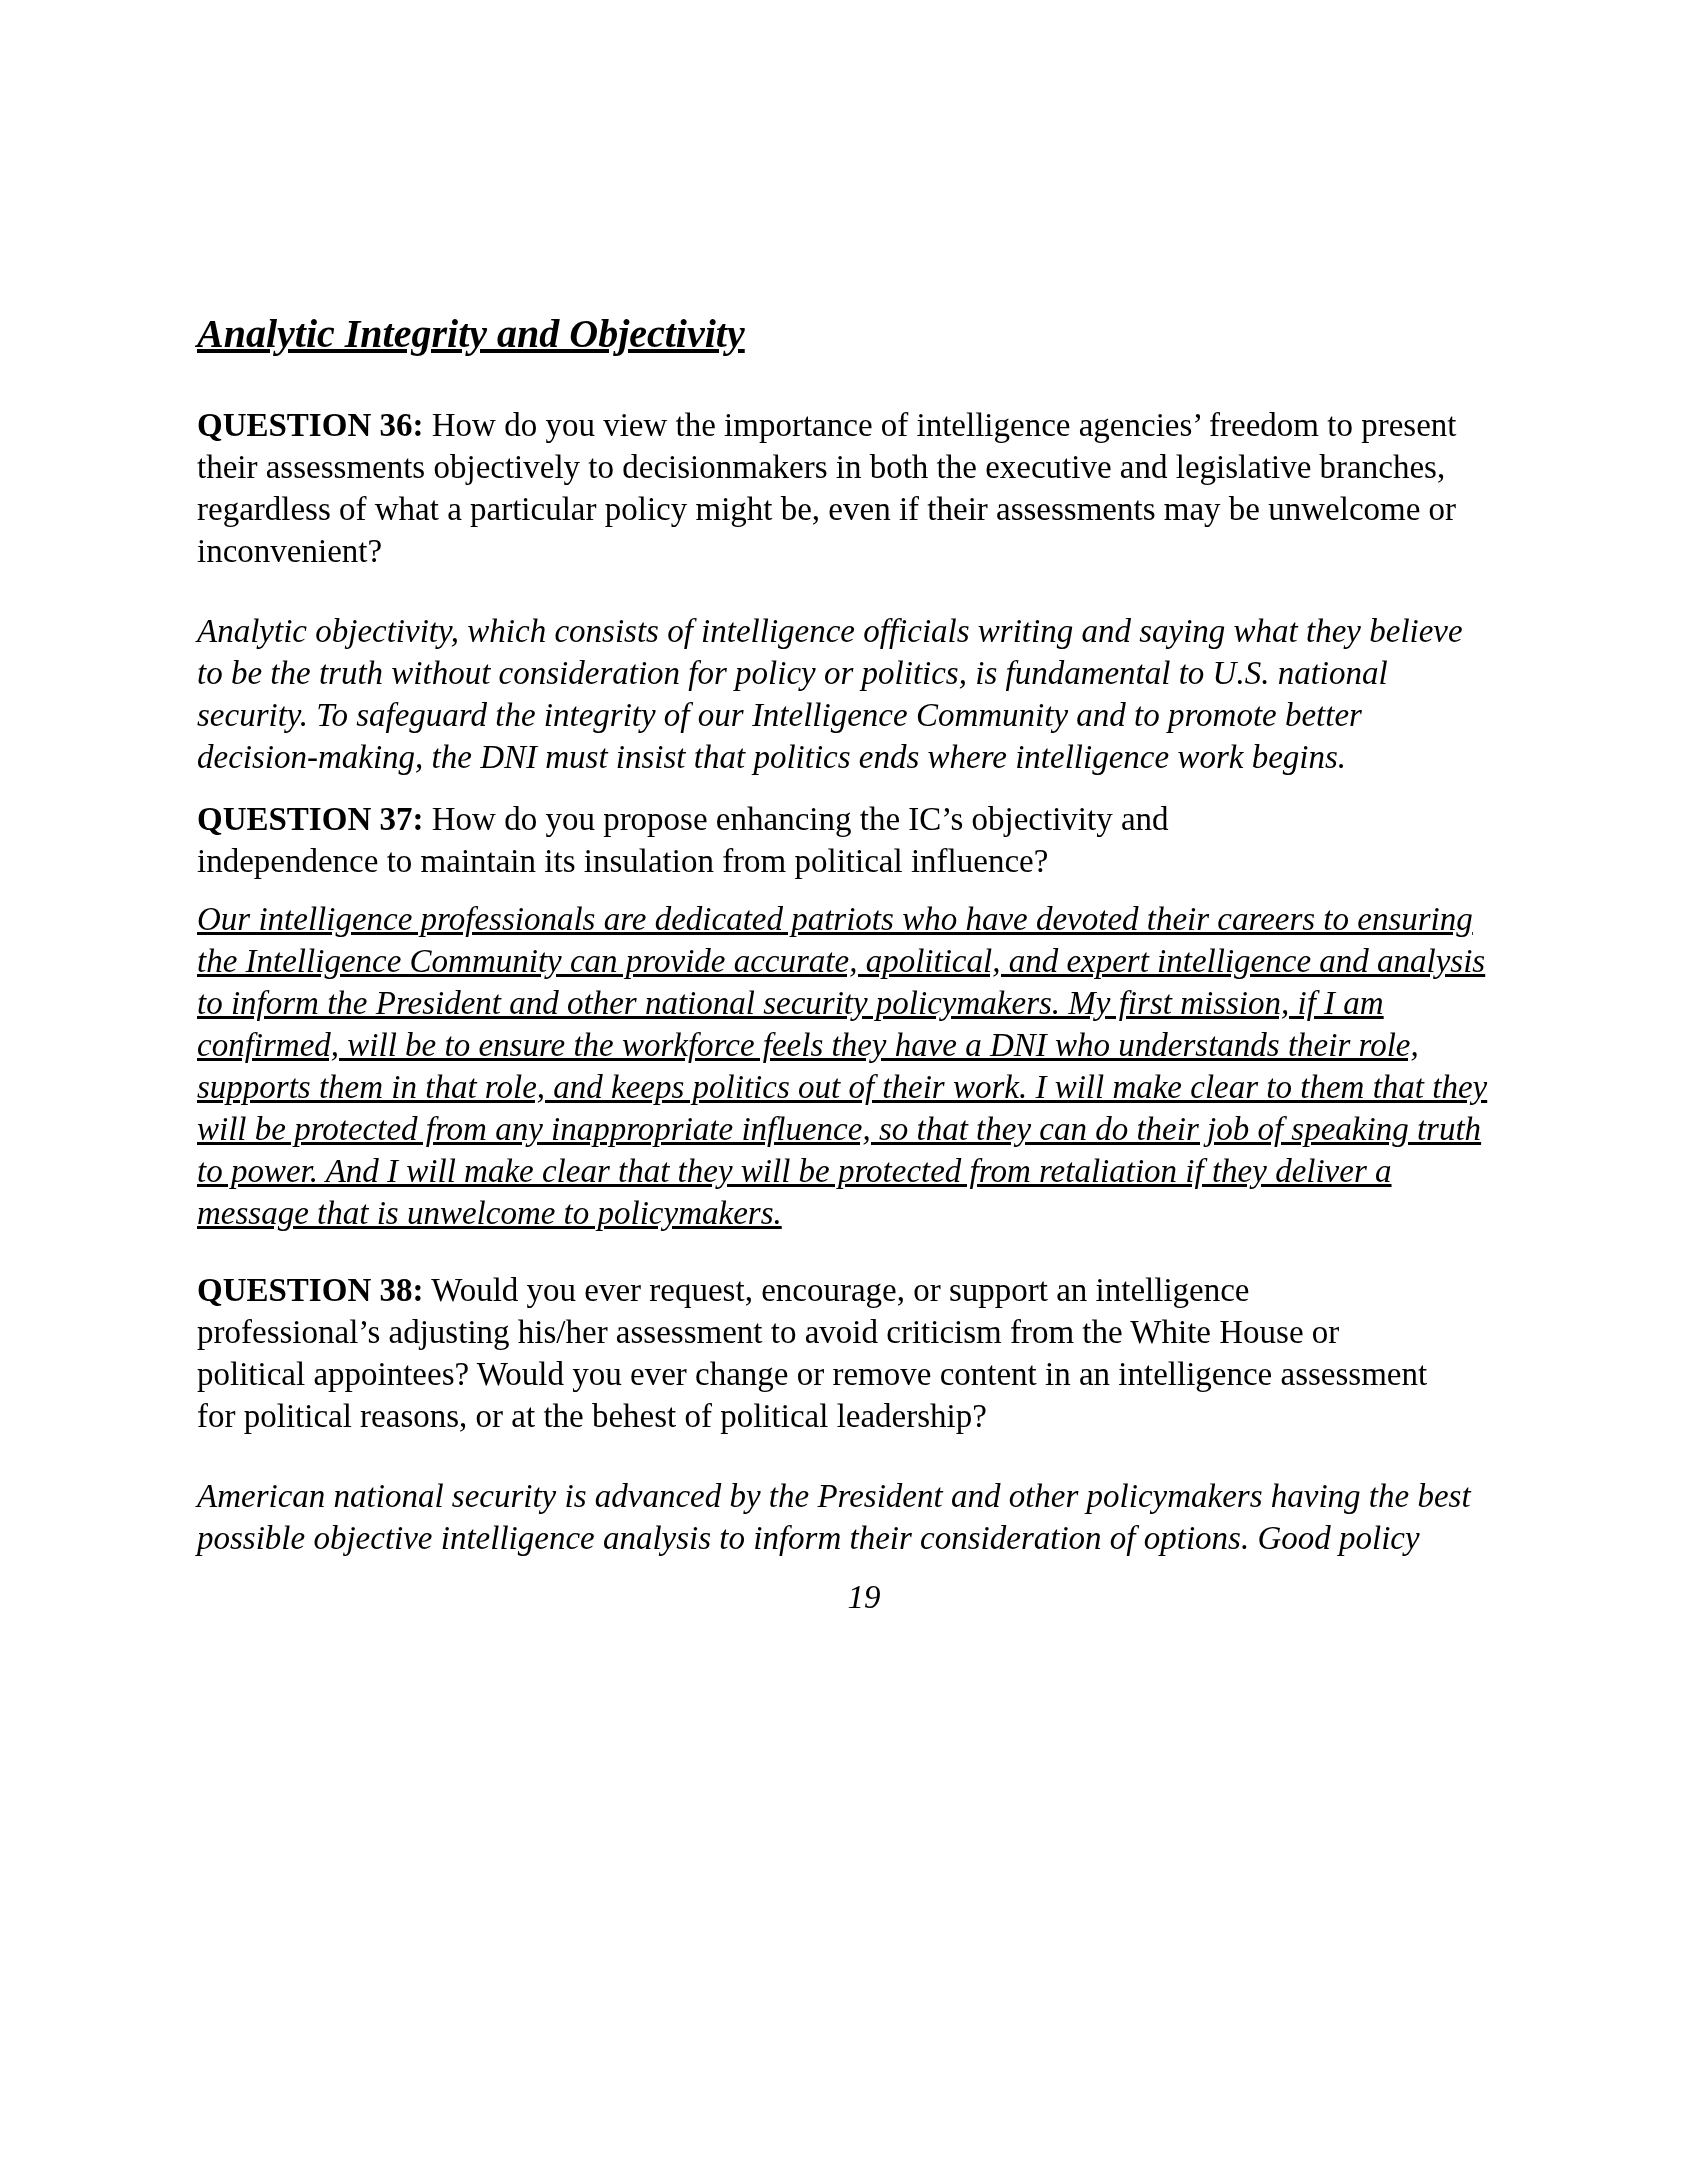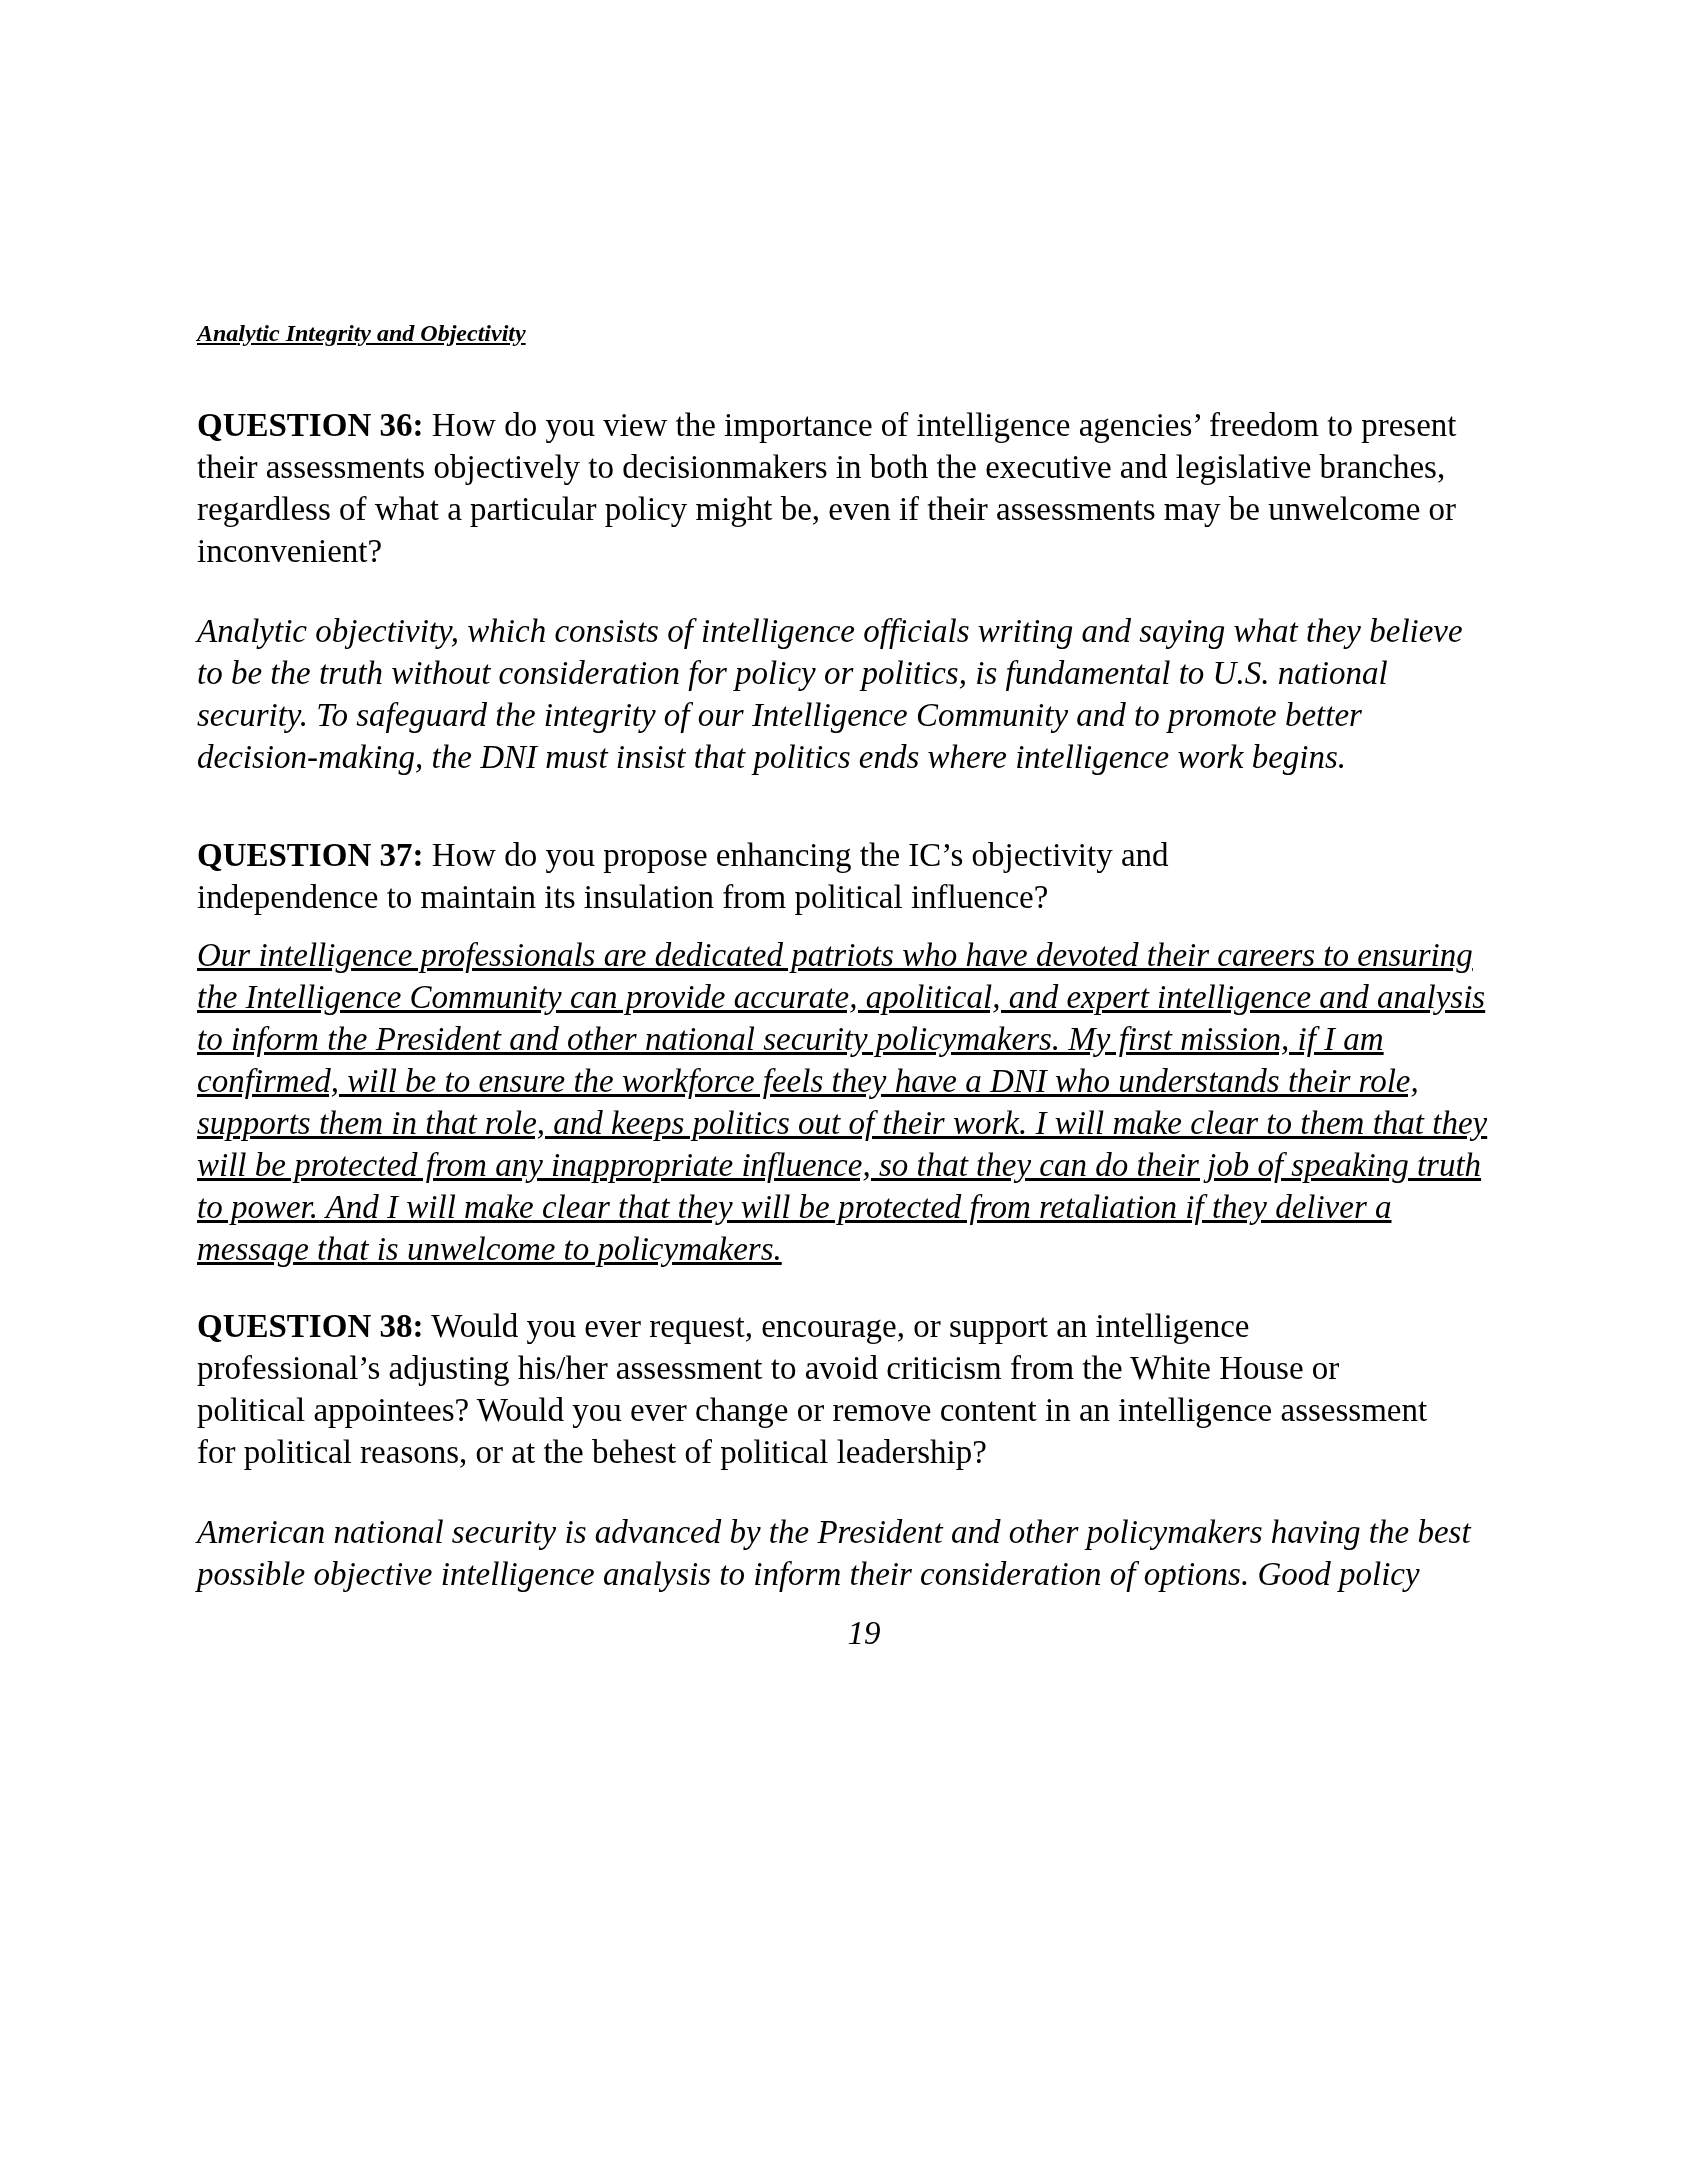--- a/index.html
+++ b/index.html
@@ -15,21 +15,21 @@
     background: #ffffff;
     color: #000000;
     font-family: "Liberation Serif", serif;
     font-size: 33px;
     line-height: 42px;
     padding: 311px 156px 0 197px;
     overflow: hidden;
   }
   .section-heading {
     margin: 0;
-    font-size: 24px;
+    font-size: 40px;
     line-height: 45px;
     font-weight: bold;
     font-style: italic;
     text-decoration: underline;
     white-space: pre-line;
   }
   p {
     margin: 0;
   }
   .lines {
@@ -60,21 +60,21 @@
   <p class="q" style="margin-top: 48px;"><strong class="q-label">QUESTION 36:</strong> <span class="q-text lines">How do you view the importance of intelligence agencies’ freedom to present
 their assessments objectively to decisionmakers in both the executive and legislative branches,
 regardless of what a particular policy might be, even if their assessments may be unwelcome or
 inconvenient?</span></p>
 
   <p class="answer lines" style="margin-top: 38px;">Analytic objectivity, which consists of intelligence officials writing and saying what they believe
 to be the truth without consideration for policy or politics, is fundamental to U.S. national
 security.  To safeguard the integrity of our Intelligence Community and to promote better
 decision-making, the DNI must insist that politics ends where intelligence work begins.</p>
 
-  <p class="q" style="margin-top: 56px;"><strong class="q-label">QUESTION 37:</strong> <span class="q-text lines">How do you propose enhancing the IC’s objectivity and
+  <p class="q" style="margin-top: 20px;"><strong class="q-label">QUESTION 37:</strong> <span class="q-text lines">How do you propose enhancing the IC’s objectivity and
 independence to maintain its insulation from political influence?</span></p>
 
   <p class="answer lines" style="margin-top: 16px; text-decoration: underline;">Our intelligence professionals are dedicated patriots who have devoted their careers to ensuring
 the Intelligence Community can provide accurate, apolitical, and expert intelligence and analysis
 to inform the President and other national security policymakers.  My first mission, if I am
 confirmed, will be to ensure the workforce feels they have a DNI who understands their role,
 supports them in that role, and keeps politics out of their work.  I will make clear to them that they
 will be protected from any inappropriate influence, so that they can do their job of speaking truth
 to power.  And I will make clear that they will be protected from retaliation if they deliver a
 message that is unwelcome to policymakers.</p>

